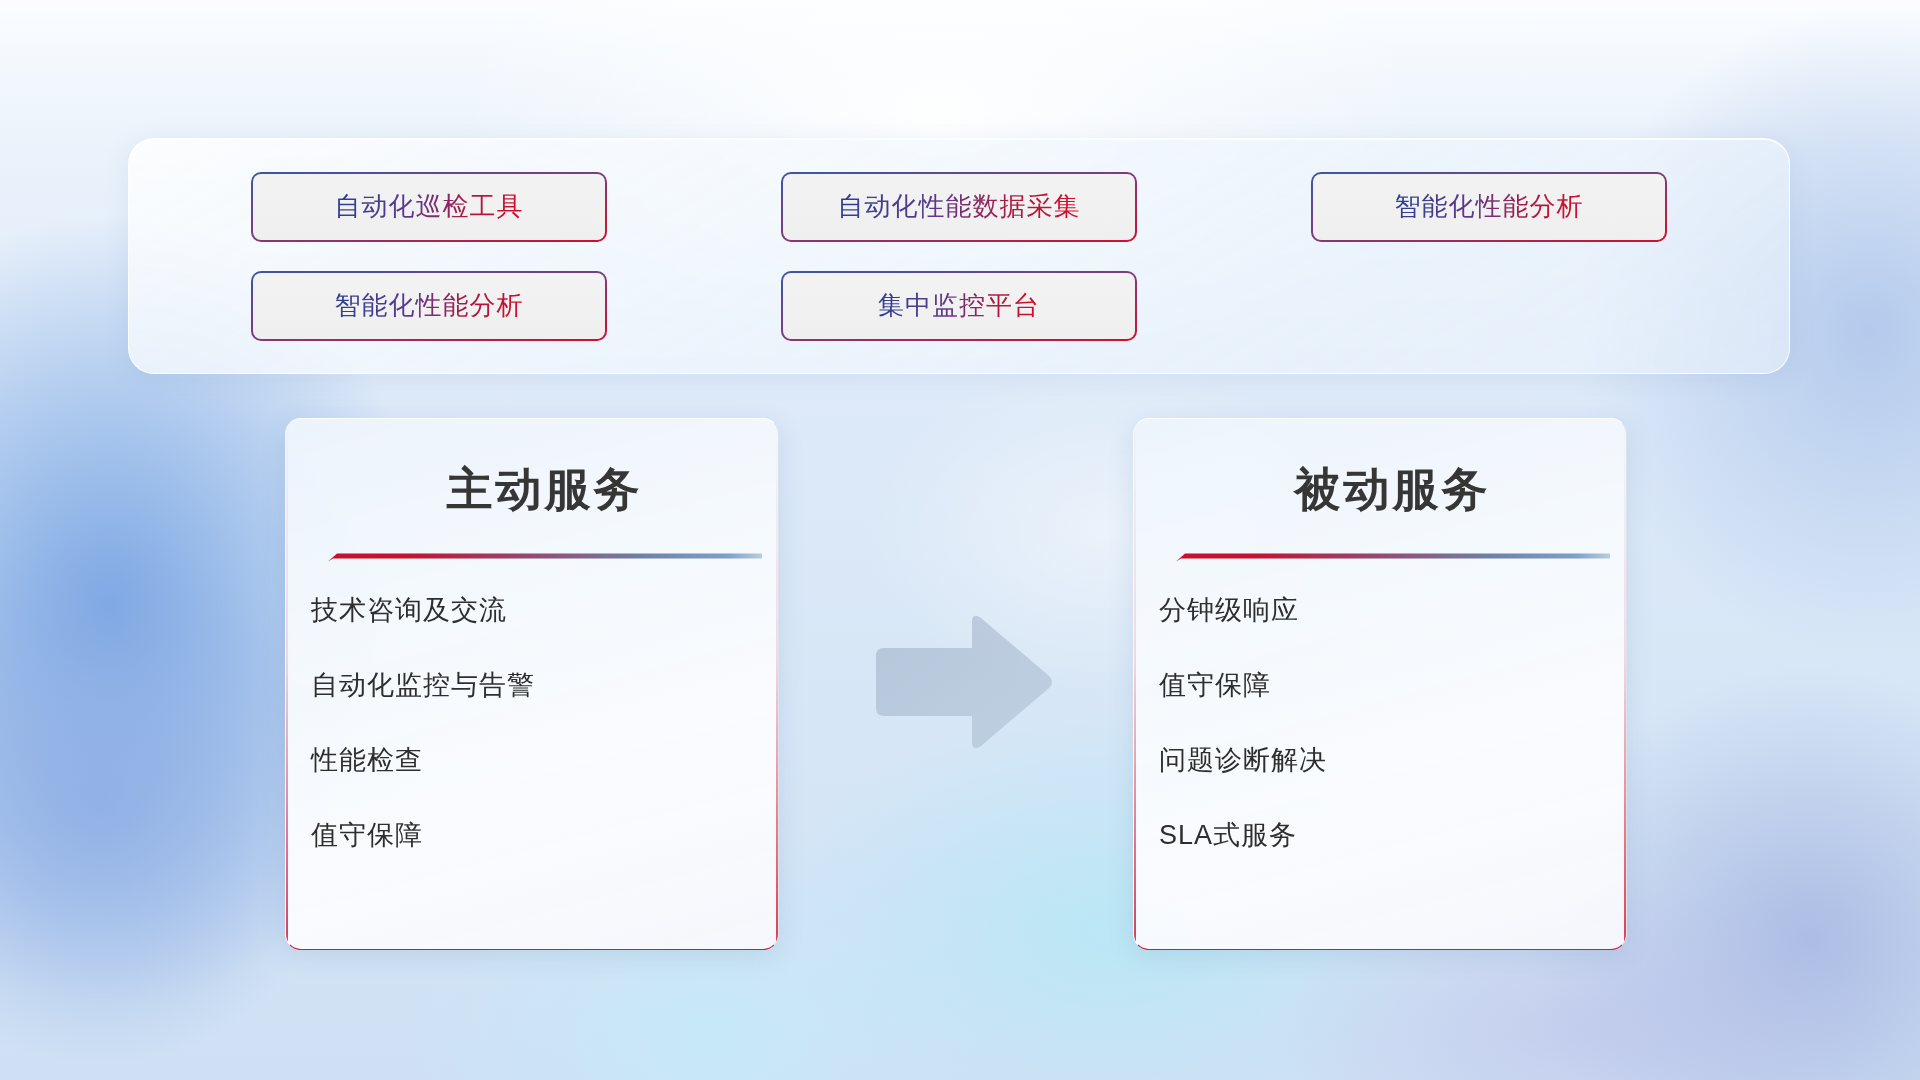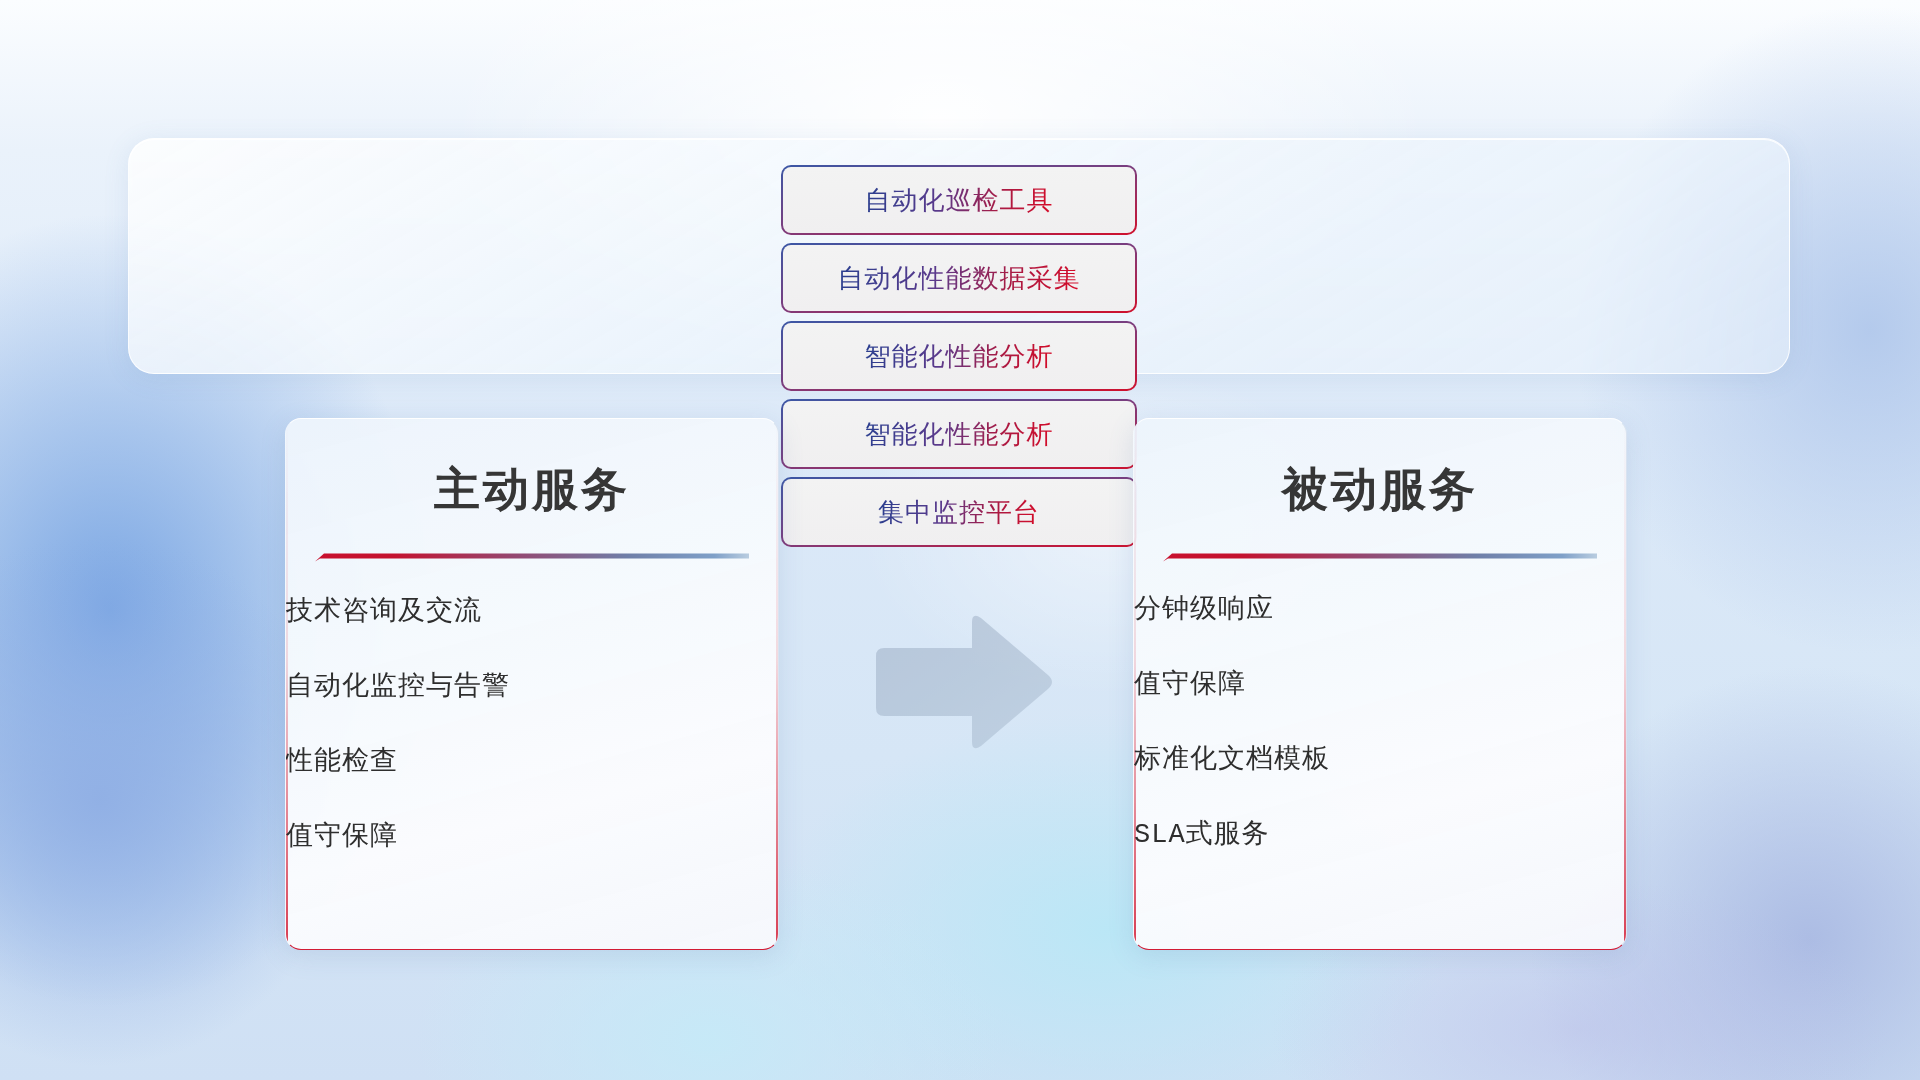--- a/index.html
+++ b/index.html
@@ -46,25 +46,25 @@
     position:absolute; left:128px; top:138px; width:1662px; height:236px;
     border-radius:26px;
     background:linear-gradient(150deg, rgba(255,255,255,.80) 0%, rgba(240,247,253,.72) 45%, rgba(233,242,252,.62) 100%);
     border:1px solid rgba(255,255,255,.85);
     box-shadow:0 4px 26px rgba(92,130,180,.12), inset 0 1px 0 rgba(255,255,255,.9);
     backdrop-filter:blur(2px);
   }
   .tools-grid {
     position:absolute; inset:0;
     display:grid;
-    grid-template-columns:repeat(1, 1fr);
+    grid-template-columns:repeat(3, 1fr);
     grid-template-rows:repeat(2, 1fr);
     column-gap:46px; row-gap:16px;
     padding:26px 58px;
-    align-items:center; justify-items:center;gap:8px;
+    align-items:center; justify-items:center;
   }
 
   
   .tag {
     position:relative;
     width:356px; height:70px;
     border-radius:10px;
     display:flex; align-items:center; justify-content:center;
     background:linear-gradient(170deg,#3b57a5 0%, #7b3d7e 48%, #d0102c 100%);
     padding:2px;
@@ -93,34 +93,35 @@
     position:absolute; top:418px; width:494px; height:532px;
     border-radius:16px;
     background:linear-gradient(165deg, rgba(237,244,252,.96) 0%, rgba(246,250,253,.95) 35%, rgba(251,252,254,.96) 70%, rgba(247,248,252,.95) 100%);
     box-shadow:0 6px 26px rgba(86,124,176,.16);
     border-top:1px solid rgba(255,255,255,.95);
     border-right:1px solid rgba(214,224,238,.9);
     border-bottom:1.6px solid #d21b34;
     border-left:1.6px solid transparent;
     border-image:none;
     overflow:hidden;
+    padding-left:25px;
   }
   
   .svc-card::before {
     content:"";
     position:absolute; left:0; top:0; bottom:0; width:1.6px;
     background:linear-gradient(180deg, rgba(210,27,52,0) 0%, rgba(210,27,52,.15) 45%, rgba(210,27,52,.85) 100%);
   }
   .svc-card::after {
     content:"";
     position:absolute; right:0; top:0; bottom:0; width:1.6px;
     background:linear-gradient(180deg, rgba(210,27,52,0) 0%, rgba(210,27,52,.15) 45%, rgba(210,27,52,.85) 100%);
   }
   .card-left  { left:285px; }
-  .card-right { left:1133px;font-family:Liberation Mono, monospace; }
+  .card-right { left:1133px; }
 
   .card-title {
     position:relative; z-index:2;
     margin-top:40px;
     text-align:center;
     font-size:46px;
     font-weight:bold;
     color:#363636;
     letter-spacing:3px;
   }
@@ -262,18 +263,18 @@
             <stop offset="1" stop-color="#b9cde0"></stop>
           </linearGradient>
         </defs>
         <polygon points="0,12.5 9,4.5 434,4.5 434,9.5 5,9.5" fill="url(#divGradR)"></polygon>
       </svg>
     </div>
 
     <ul class="card-list">
       <li>分钟级响应</li>
       <li>值守保障</li>
-      <li>标准化文档模板</li>
+      <li>问题诊断解决</li>
       <li>SLA式服务</li>
     </ul>
   </section>
 
 </div>
 
 </body></html>

